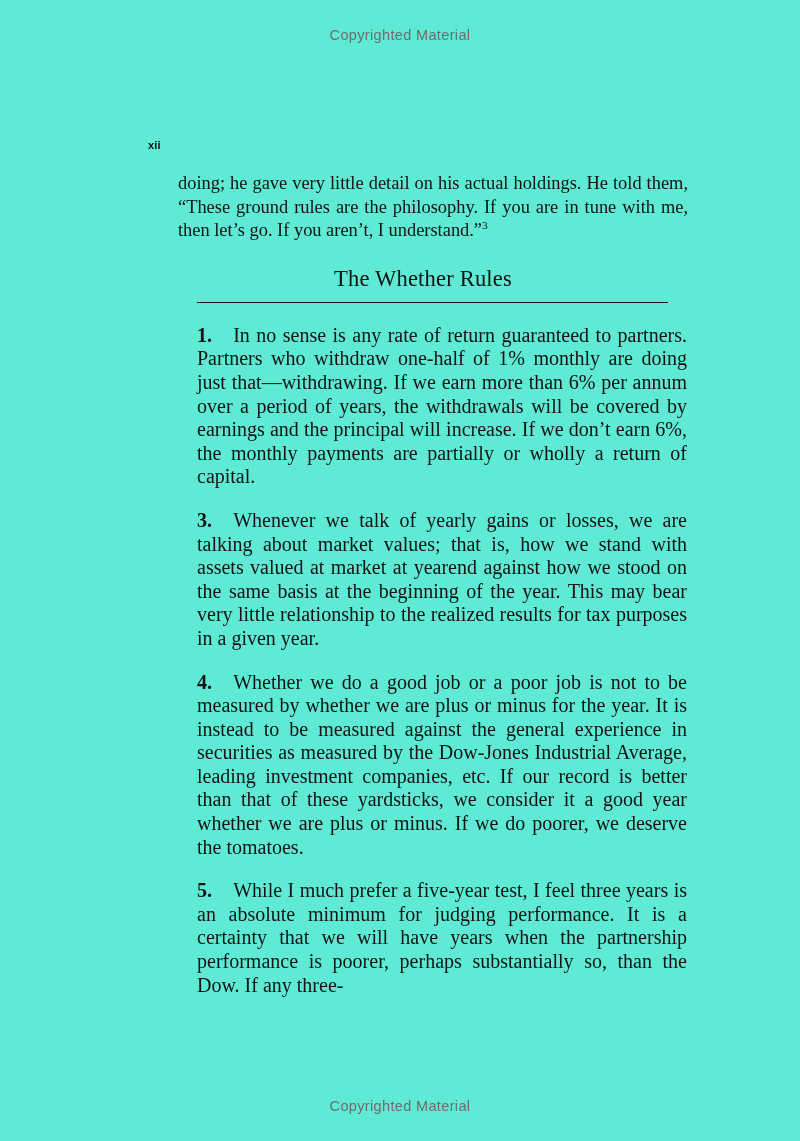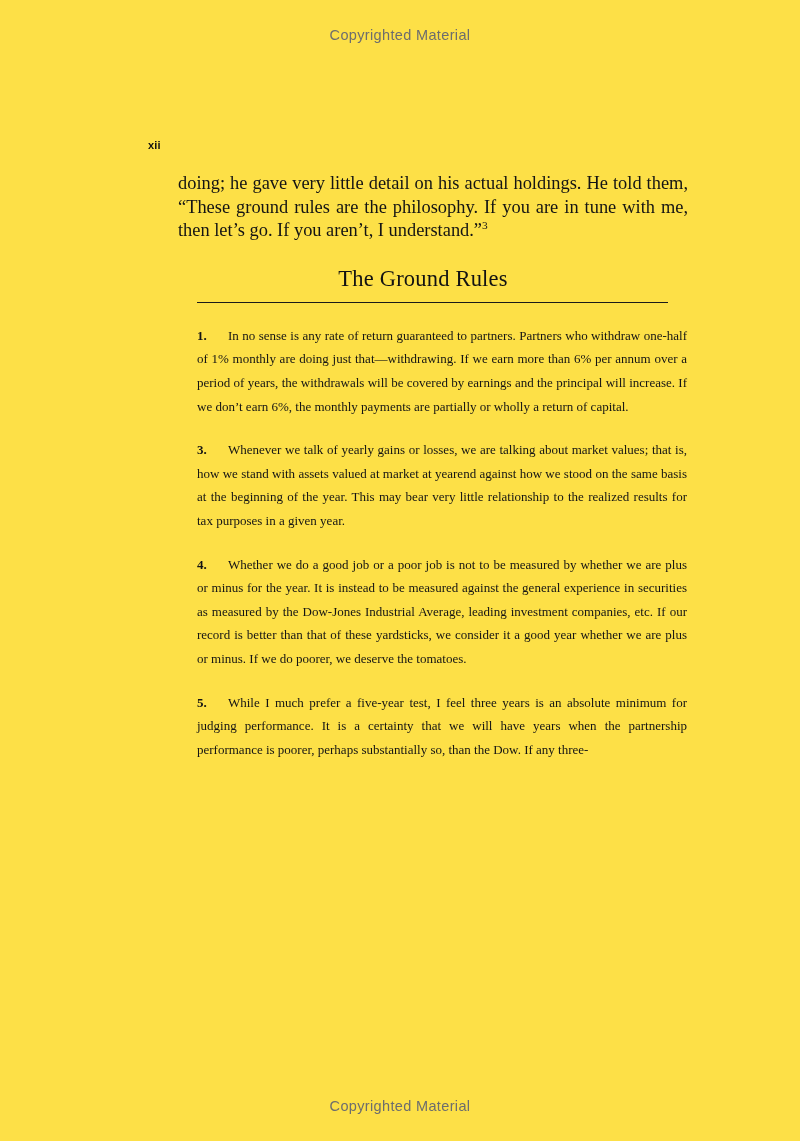--- a/index.html
+++ b/index.html
@@ -13,21 +13,21 @@
     position: relative;
     overflow: hidden;
     font-family: "Liberation Serif", serif;
     color: #1a1a1a;
     -webkit-font-smoothing: antialiased;
   }
 
   .page {
     position: absolute;
     inset: 0;
-    background: #fde047;
+    background: #5eead4;
   }
 
   
   .watermark {
     position: absolute;
     left: 0;
     width: 800px;
     text-align: center;
     font-family: "Liberation Sans", sans-serif;
     font-size: 14.5px;
@@ -115,21 +115,21 @@
   .rules {
     margin: 0;
     padding: 0;
     list-style: none;
     width: 490px;
     margin-left: 19px;
   }
   .rule-item {
     margin: 0;
     padding-top: 20px;
-    font-size: 13px;
+    font-size: 20px;
     line-height: 23.6px;
     text-align: justify;
     text-align-last: left;
     color: #141414;
   }
   .rule-item:first-child { padding-top: 21px; }
   .rule-number {
     font-weight: bold;
     letter-spacing: 0.1px;
   }
@@ -146,21 +146,21 @@
   <div class="watermark watermark-top">Copyrighted Material</div>
 
   <div class="running-head">
     <span class="folio">xii</span>
   </div>
 
   <div class="column">
 
     <p class="intro-para"><span>doing; he gave very little detail on his actual holdings. He told them, “These ground rules are the philosophy. If you are in tune with me, then let’s go. If you aren’t, I understand.”</span><sup>3</sup></p>
 
-    <h2 class="section-heading">The Ground Rules</h2>
+    <h2 class="section-heading">The Whether Rules</h2>
 
     <hr class="heading-rule">
 
     <ol class="rules">
       <li class="rule-item"><span class="rule-number">1.</span><span class="rule-gap"></span><span>In no sense is any rate of return guaranteed to partners. Partners who withdraw one-half of 1% monthly are doing just that—withdrawing. If we earn more than 6% per annum over a period of years, the withdrawals will be covered by earnings and the principal will increase. If we don’t earn 6%, the monthly payments are partially or wholly a return of capital.</span></li>
       <li class="rule-item"><span class="rule-number">3.</span><span class="rule-gap"></span><span>Whenever we talk of yearly gains or losses, we are talking about market values; that is, how we stand with assets valued at market at yearend against how we stood on the same basis at the beginning of the year. This may bear very little relationship to the realized results for tax purposes in a given year.</span></li>
       <li class="rule-item"><span class="rule-number">4.</span><span class="rule-gap"></span><span>Whether we do a good job or a poor job is not to be measured by whether we are plus or minus for the year. It is instead to be measured against the general experience in securities as measured by the Dow-Jones Industrial Average, leading investment companies, etc. If our record is better than that of these yardsticks, we consider it a good year whether we are plus or minus. If we do poorer, we deserve the tomatoes.</span></li>
       <li class="rule-item"><span class="rule-number">5.</span><span class="rule-gap"></span><span>While I much prefer a five-year test, I feel three years is an absolute minimum for judging performance. It is a certainty that we will have years when the partnership performance is poorer, perhaps substantially so, than the Dow. If any three-</span></li>
     </ol>
 

